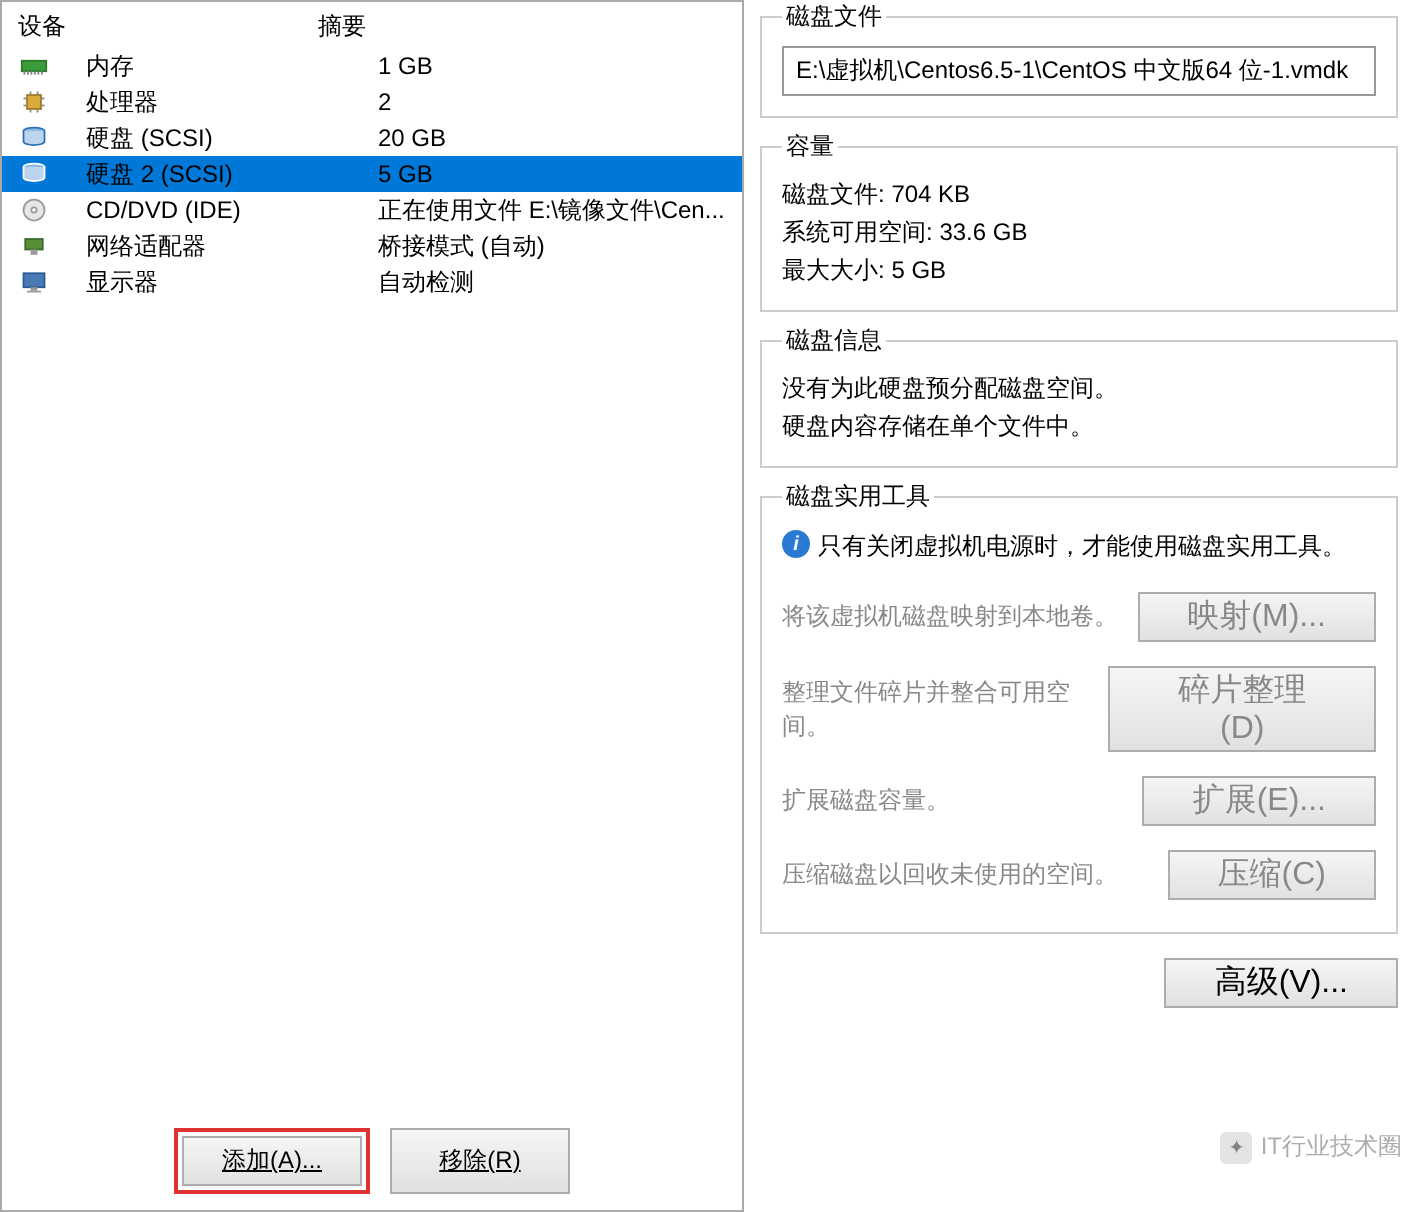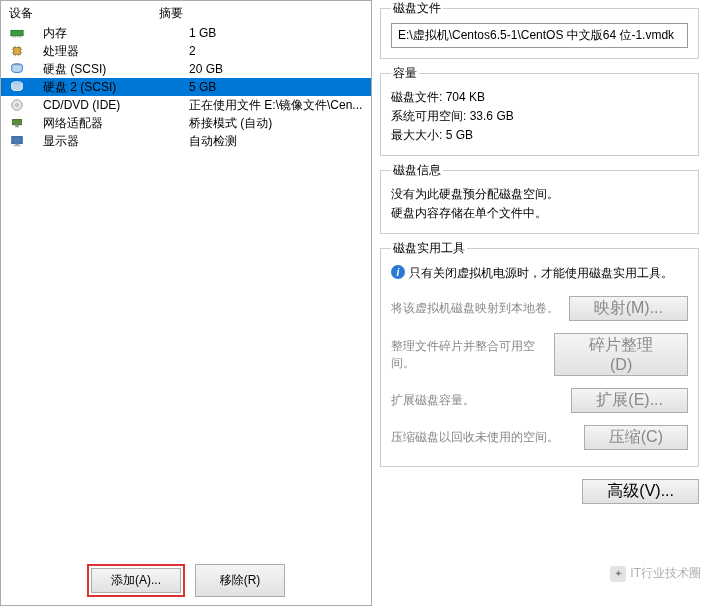--- a/index.html
+++ b/index.html
@@ -92,20 +92,21 @@
       gap: 10px;
       padding: 8px;
     }
     .btn {
       min-width: 90px;
       padding: 3px 14px;
       background: linear-gradient(#f5f5f5,#e1e1e1);
       border: 1px solid #adadad;
       font-family: inherit;
       font-size: 12px;
+      text-decoration: underline;
     }
     .add-highlight {
       padding: 2px;
       border: 2px solid #d33;
     }
     .watermark {
       position: absolute;
       right: 6px; bottom: 24px;
       display: flex; align-items: center; gap: 4px;
       color: #999; font-size: 12px;

